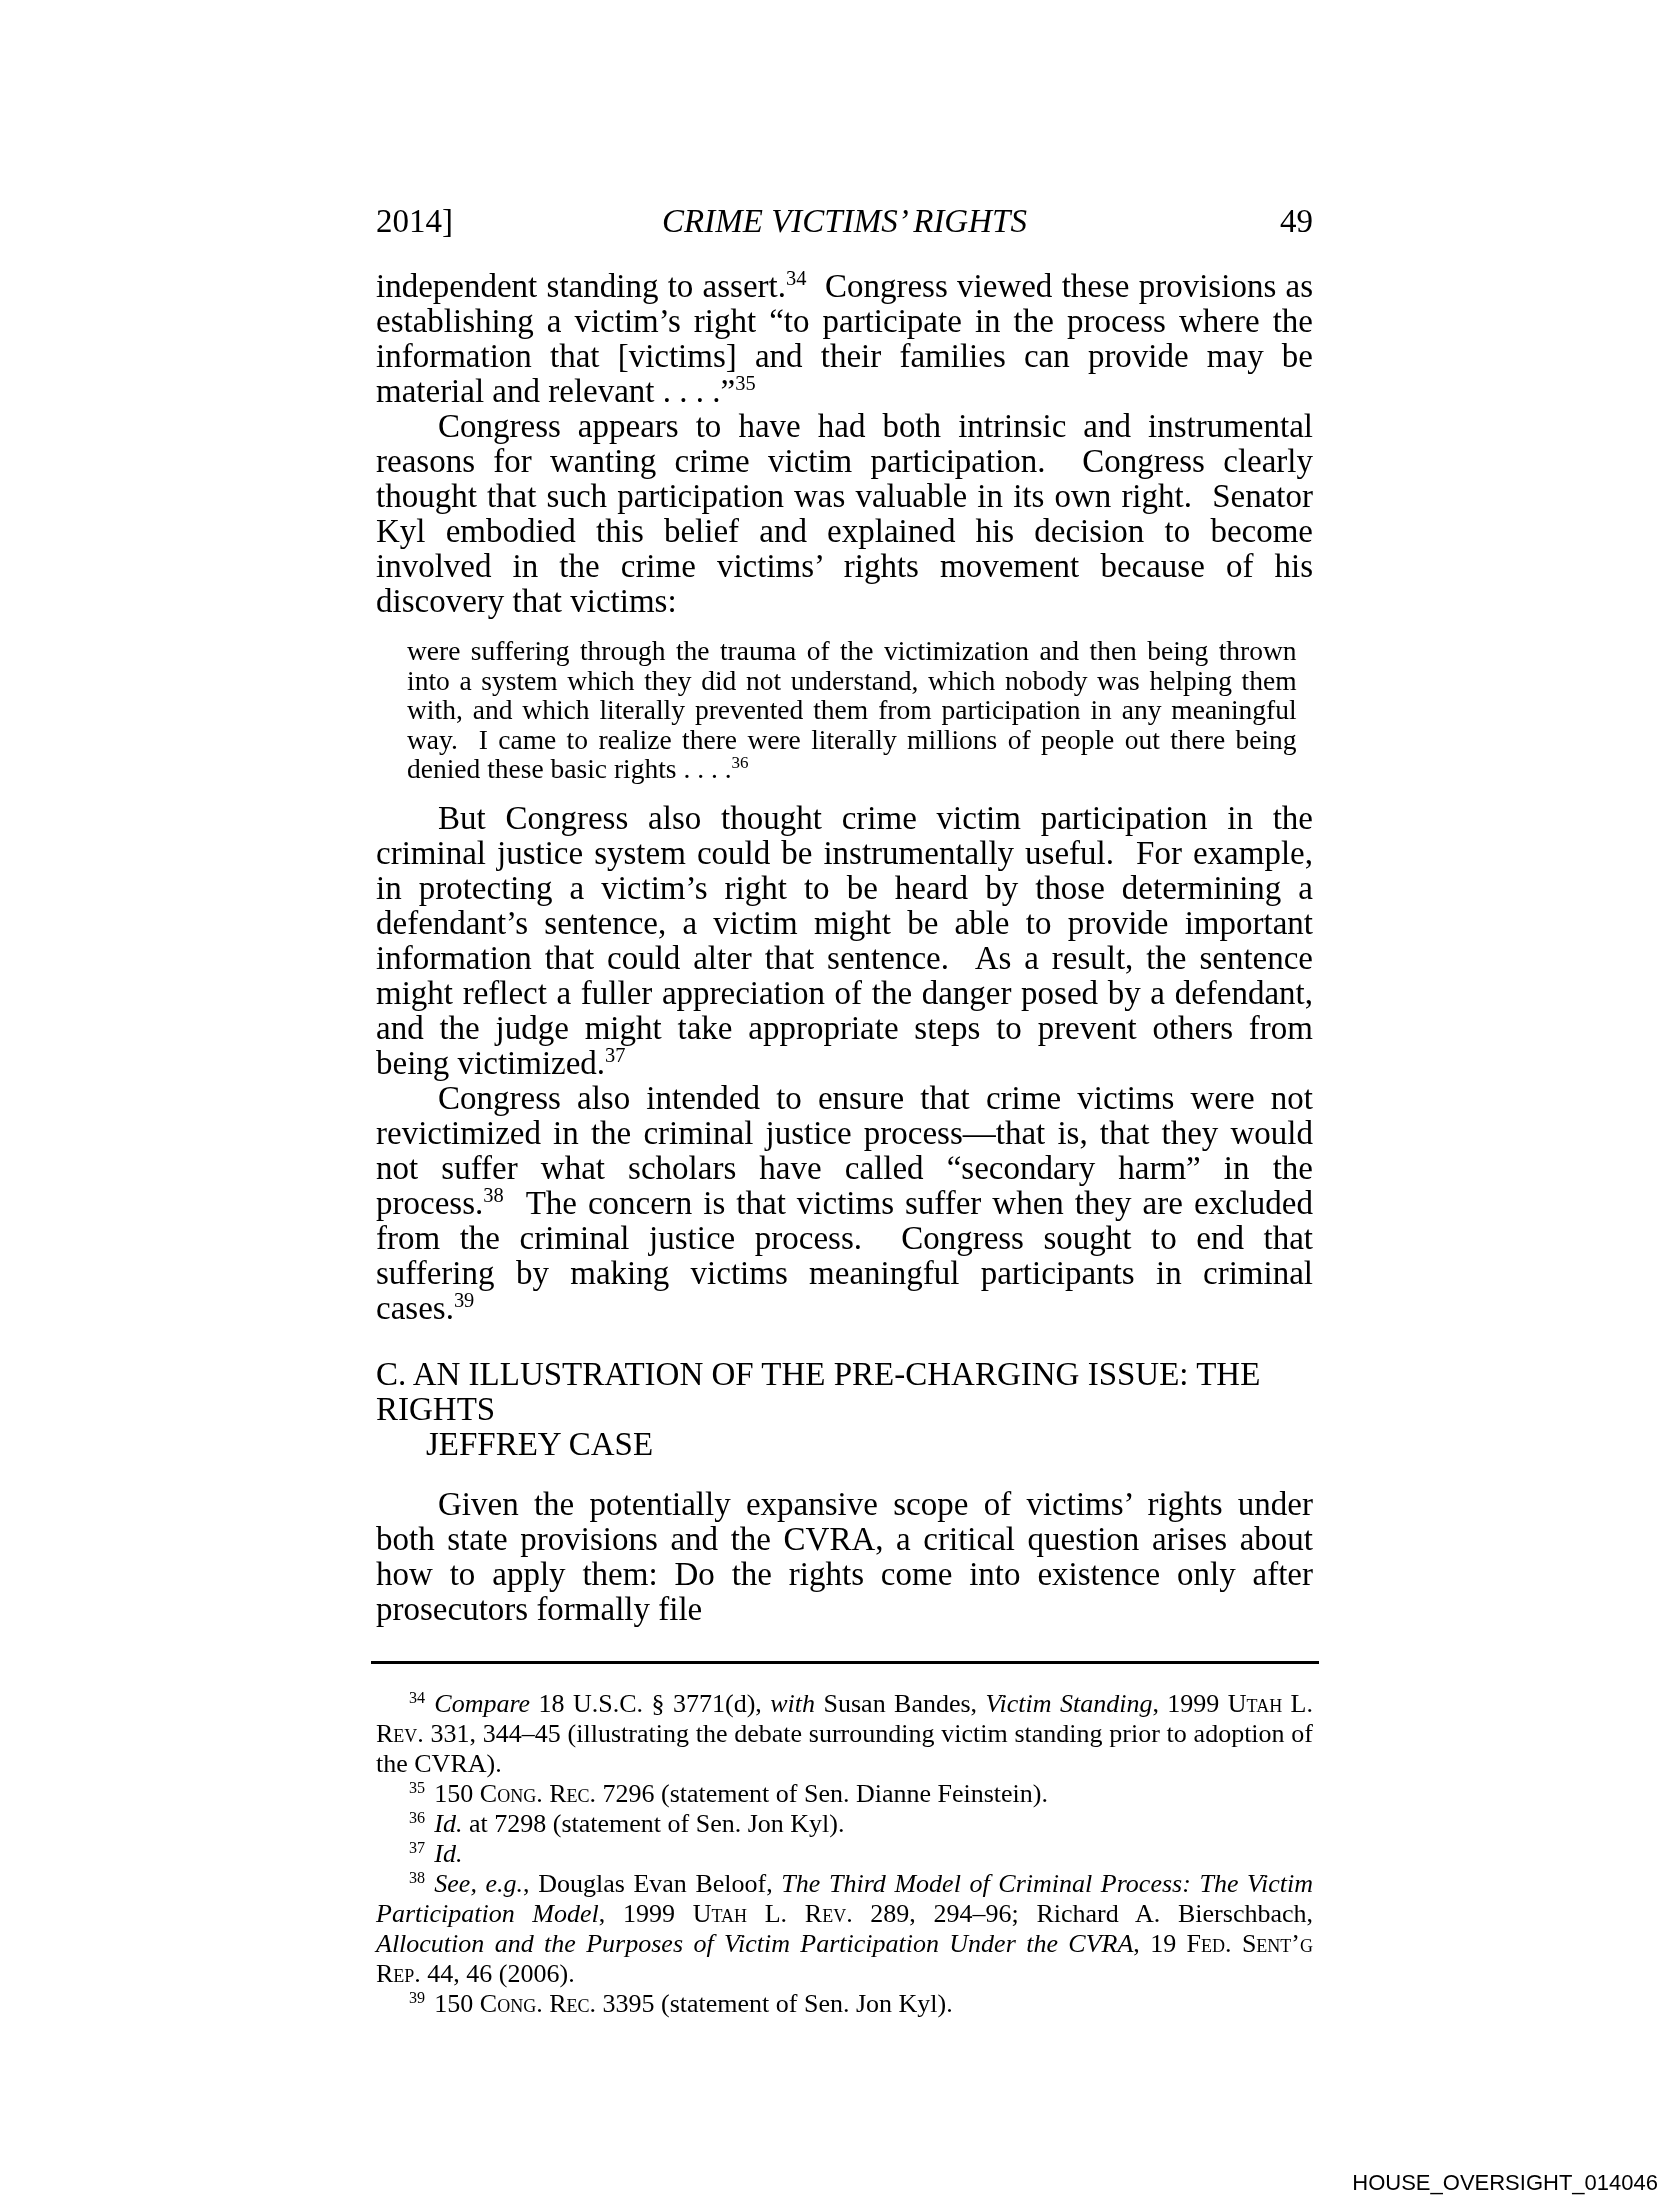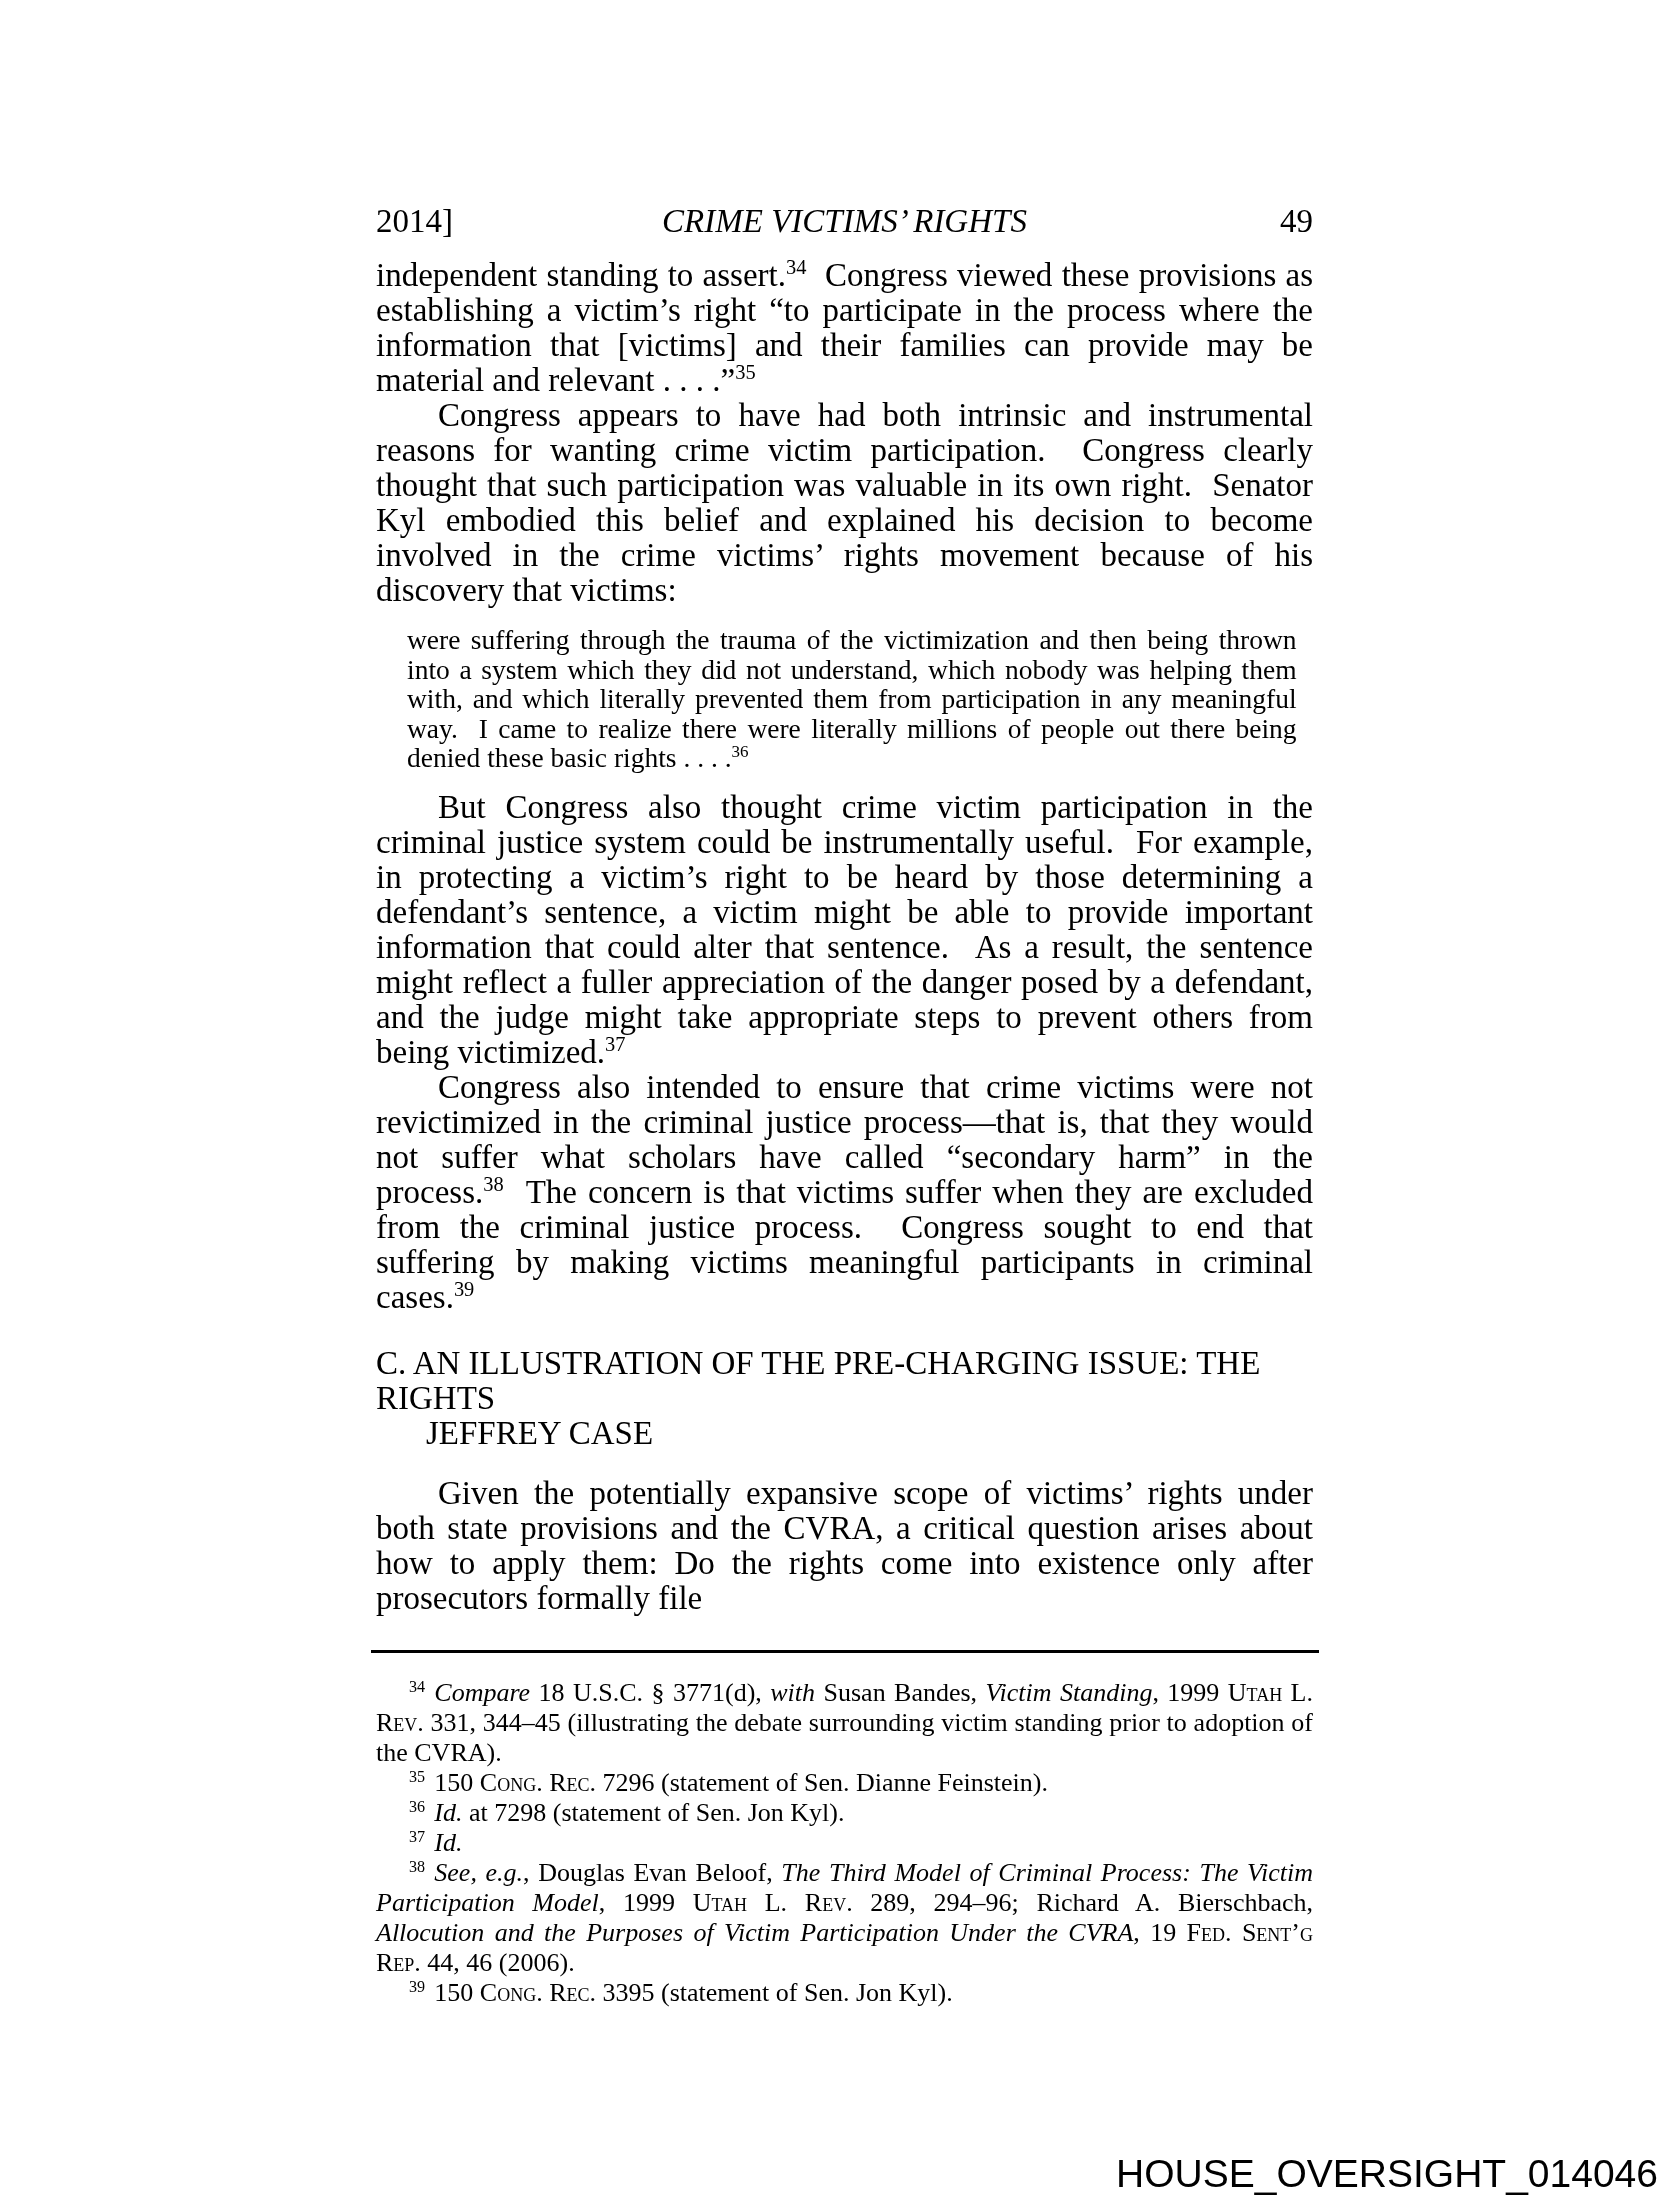--- a/index.html
+++ b/index.html
@@ -19,21 +19,21 @@
     position: absolute;
     left: 376px;
     top: 204px;
     width: 937px;
   }
   .running-header {
     display: flex;
     align-items: baseline;
     font-size: 33px;
     line-height: 35px;
-    margin-bottom: 19px;
+    margin-bottom: 30px;
     gap: 32px;
   }
   .running-header .hleft  { width: 170px; text-align: left; }
   .running-header .hcenter{ flex: 1; text-align: center; font-style: italic; }
   .running-header .hright { width: 170px; text-align: right; }
 
   .body-para {
     font-size: 33px;
     line-height: 35px;
     text-align: justify;
@@ -82,21 +82,21 @@
     font-size: 62%;
     vertical-align: super;
     line-height: 0;
   }
 
   .bates-stamp {
     position: absolute;
     right: 11px;
     bottom: 9.2px;
     font-family: "Liberation Sans", "DejaVu Sans", sans-serif;
-    font-size: 39px;
+    font-size: 22px;
     color: #000000;
   }
 </style>
 </head>
 <body>
 
 <div class="column">
 
   <div class="running-header">
     <span class="hleft">2014]</span>

